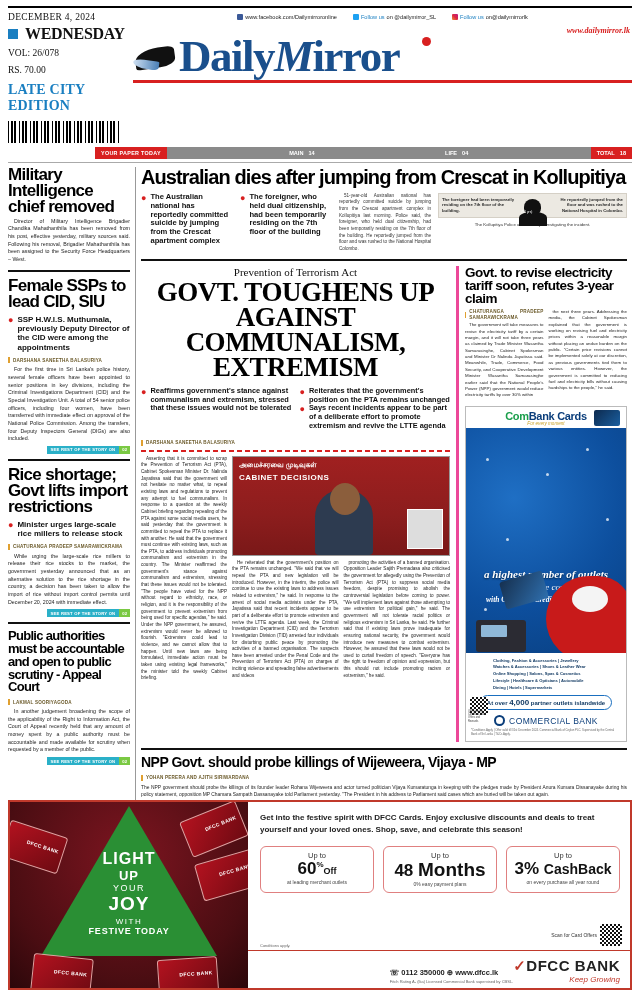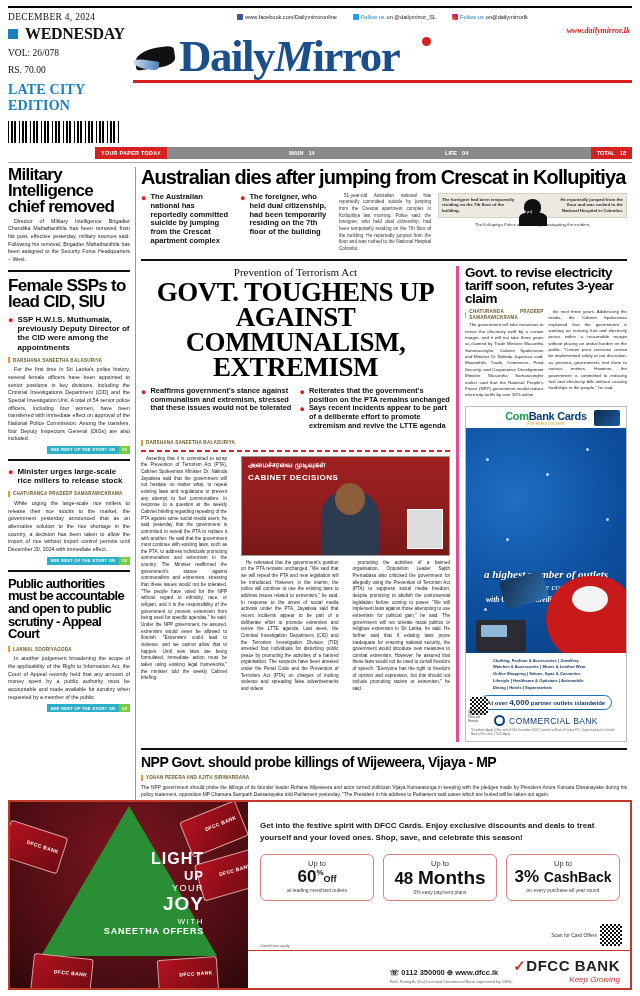--- a/index.html
+++ b/index.html
@@ -103,21 +103,21 @@
   .col-right { width: 168px; flex: 0 0 168px; padding-left: 6px; }
 
   .kicker { text-align: center; font-family: "Liberation Serif", serif; font-size: 11px; color: #111; }
   .lead-head { text-align: center; font-family: "Liberation Serif", serif; font-weight: bold; font-size: 27px;
     line-height: .93; letter-spacing: -.5px; color: #000; margin-top: 2px; }
   .lead-bul { display: flex; gap: 8px; margin-top: 7px; padding-bottom: 4px; }
   .lead-bul .colb { flex: 1; }
   .lead-bul .bl { font-size: 7.4px; }
   .rule-dotted { height: 2px; background: repeating-linear-gradient(90deg,#d82020 0 5px,transparent 5px 8px); margin-top: 4px; }
 
-  .lead-cols { display: flex; gap: 14px; margin-top: 4px; }
+  .lead-cols { display: flex; gap: 5px; margin-top: 4px; }
   .lc { font-size: 4.6px; line-height: 1.45; color: #222; text-align: justify; }
   .lc p { text-indent: 5px; margin-bottom: 1px; }
   .photo { height: 100px; background: #8f2b2b; position: relative; overflow: hidden; border: 1px solid #999; }
   .photo .banner { position: absolute; inset: 0; background: linear-gradient(180deg,#a02020 0%,#8c1d1d 60%,#7a1818 100%); }
   .photo .tam { position: absolute; top: 4px; left: 6px; right: 6px; color: #fff; font-size: 7px; font-weight: bold; }
   .photo .eng { position: absolute; top: 16px; left: 6px; color: #fff; font-size: 8px; font-weight: bold; letter-spacing: .5px; }
   .photo .person { position: absolute; bottom: 0; left: 38%; width: 58px; height: 66px; background: #2d3b50;
     border-radius: 28px 28px 4px 4px; }
   .photo .face { position: absolute; bottom: 40px; left: 45%; width: 30px; height: 32px; background: #8b5e3c; border-radius: 50%; }
   .photo .inset { position: absolute; right: 6px; bottom: 6px; width: 36px; height: 40px; background: #ddd; border: 1px solid #fff; }
@@ -177,34 +177,34 @@
   .npp-body { font-size: 4.9px; line-height: 1.5; color: #222; margin-top: 3px; text-align: justify; }
 
   
   .ad-bottom { position: absolute; left: 8px; right: 8px; bottom: 6px; height: 190px; border: 2px solid #c0392b;
     background: #fff; display: flex; overflow: hidden; }
   .dfcc-img { width: 238px; flex: 0 0 238px; position: relative; overflow: hidden;
     background: radial-gradient(circle at 50% 30%, #7d1520 0%, #4a0d12 70%, #2c070a 100%); }
   .tree { position: absolute; left: 50%; top: 4px; transform: translateX(-50%);
      width: 0; height: 0; border-left: 88px solid transparent; border-right: 88px solid transparent;
      border-bottom: 150px solid #2a8f34; }
-  .tree-g { position: absolute; left: 50%; top: 10px; transform: translateX(-50%); width: 150px; text-align: right;
+  .tree-g { position: absolute; left: 50%; top: 10px; transform: translateX(-50%); width: 150px; text-align: center;
      color: #fff; z-index: 3; }
   .tree-g .l1 { font-size: 16px; font-weight: bold; letter-spacing: 1px; margin-top: 38px; }
   .tree-g .l2 { font-size: 13px; font-weight: bold; letter-spacing: 1px; }
   .tree-g .l3 { font-size: 9px; letter-spacing: 1.5px; }
   .tree-g .l4 { font-size: 19px; font-weight: bold; letter-spacing: 1px; }
   .tree-g .l5 { font-size: 8px; letter-spacing: 1.5px; margin-top: 2px; }
   .tree-g .l6 { font-size: 9px; font-weight: bold; letter-spacing: .8px; }
   .dcard { position: absolute; width: 60px; height: 38px; border-radius: 3px;
     background: linear-gradient(135deg,#b3121f,#6e0a12); border: 1px solid #e2a0a0; }
   .dcard .lg { position: absolute; right: 4px; top: 12px; color: #fff; font-size: 5px; font-weight: bold; letter-spacing: .4px; }
 
   .dfcc-txt { flex: 1; padding: 10px 10px 4px 12px; position: relative; }
-  .dfcc-lead { font-size: 8px; line-height: 1.5; color: #222; font-weight: bold; margin-top: 8px; }
+  .dfcc-lead { font-size: 8px; line-height: 1.5; color: #222; font-weight: bold; }
   .offers { display: flex; gap: 9px; margin-top: 10px; }
   .offer { flex: 1; border: 1px solid #e08080; border-radius: 6px; text-align: center; padding: 4px 2px 5px; }
   .offer .up { font-size: 7.5px; color: #333; }
   .offer .big { font-size: 17px; font-weight: bold; color: #111; line-height: 1; }
   .offer .big sup { font-size: 8px; }
   .offer .big .sm { font-size: 9px; }
   .offer .sub { font-size: 5px; color: #444; margin-top: 2px; line-height: 1.25; }
   .scanbox { position: absolute; right: 8px; bottom: 42px; display: flex; align-items: center; gap: 3px; }
   .scanbox .t { font-size: 5px; text-align: right; color: #333; line-height: 1.2; }
   .scanbox .q { width: 22px; height: 22px; background: repeating-conic-gradient(#111 0 25%, #fff 0 50%) 0 0/4px 4px; }
@@ -316,20 +316,21 @@
             <p>For the first time in Sri Lanka's police history, several female officers have been appointed to senior positions in key divisions, including the Criminal Investigations Department (CID) and the Special Investigation Unit.
 A total of 54 senior police officers, including four women, have been transferred with immediate effect on approval of the National Police Commission. Among the transfers, four Deputy Inspectors General (DIGs) are also included.</p>
           </div>
         <div class="seerest">
           <span class="pill">SEE REST OF THE STORY ON</span>
           <span class="pg">02</span>
         </div>
       </div>
 
       <div class="side-story">
+        <div class="sh">Rice shortage; Govt lifts import restrictions</div>
         <div class="bullets">
           <div class="bl">
               <span class="dot">●</span>
               <span>Minister urges large-scale rice millers to release stock</span>
             </div>
         </div>
         <div class="byline">
           <i class="bar"></i>
             <span>CHATURANGA PRADEEP SAMARAWICKRAMA</span>
         </div>
@@ -554,21 +555,21 @@
         </div>
       <div class="dcard" style="right:30px;bottom:-8px;transform:rotate(-4deg)">
           <span class="lg">DFCC BANK</span>
         </div>
       <div class="tree-g">
         <div class="l1">LIGHT</div>
         <div class="l2">UP</div>
         <div class="l3">YOUR</div>
         <div class="l4">JOY</div>
         <div class="l5">WITH</div>
-        <div class="l6">SANEETHA OFFERS</div>
+        <div class="l6">FESTIVE TODAY</div>
       </div>
     </div>
 
     <div class="dfcc-txt">
       <div class="dfcc-lead">Get into the festive spirit with DFCC Cards. Enjoy exclusive discounts and deals to treat yourself and your loved ones.
 Shop, save, and celebrate this season!</div>
       <div class="offers">
         <div class="offer">
           <div class="up">Up to</div>
           <div class="big"><span>60</span><sup>%</sup><span class="sm">Off</span></div>

